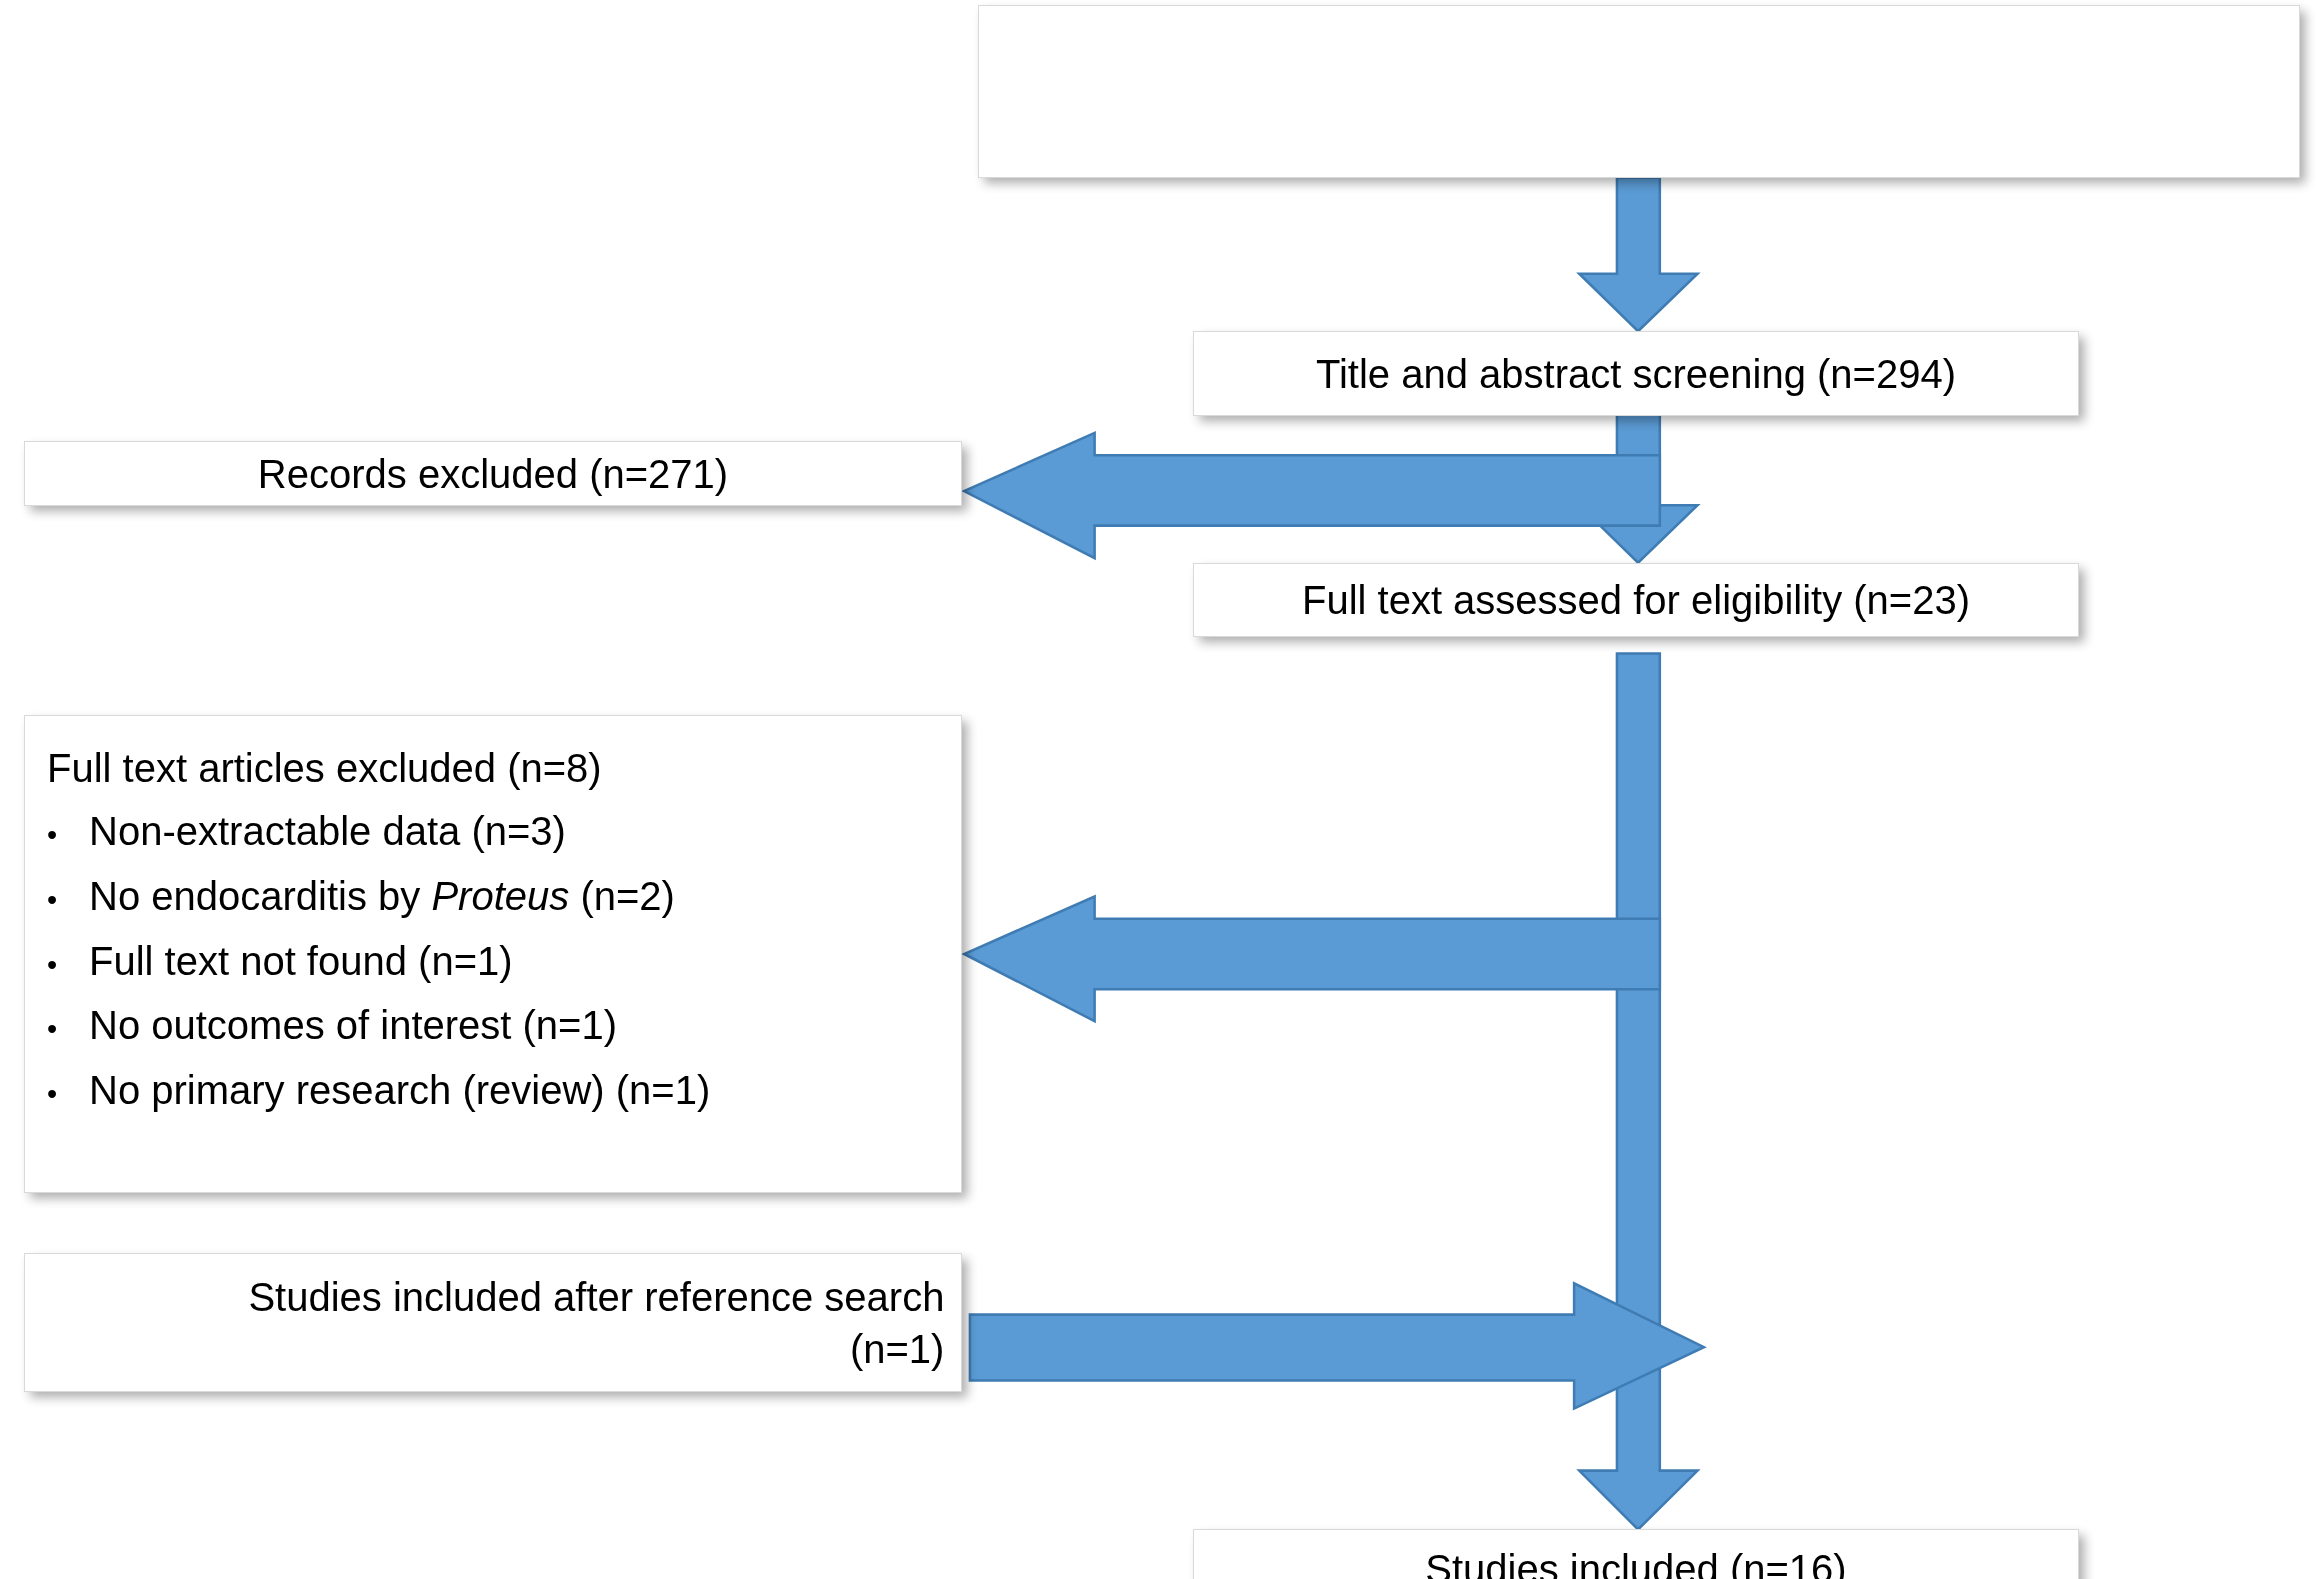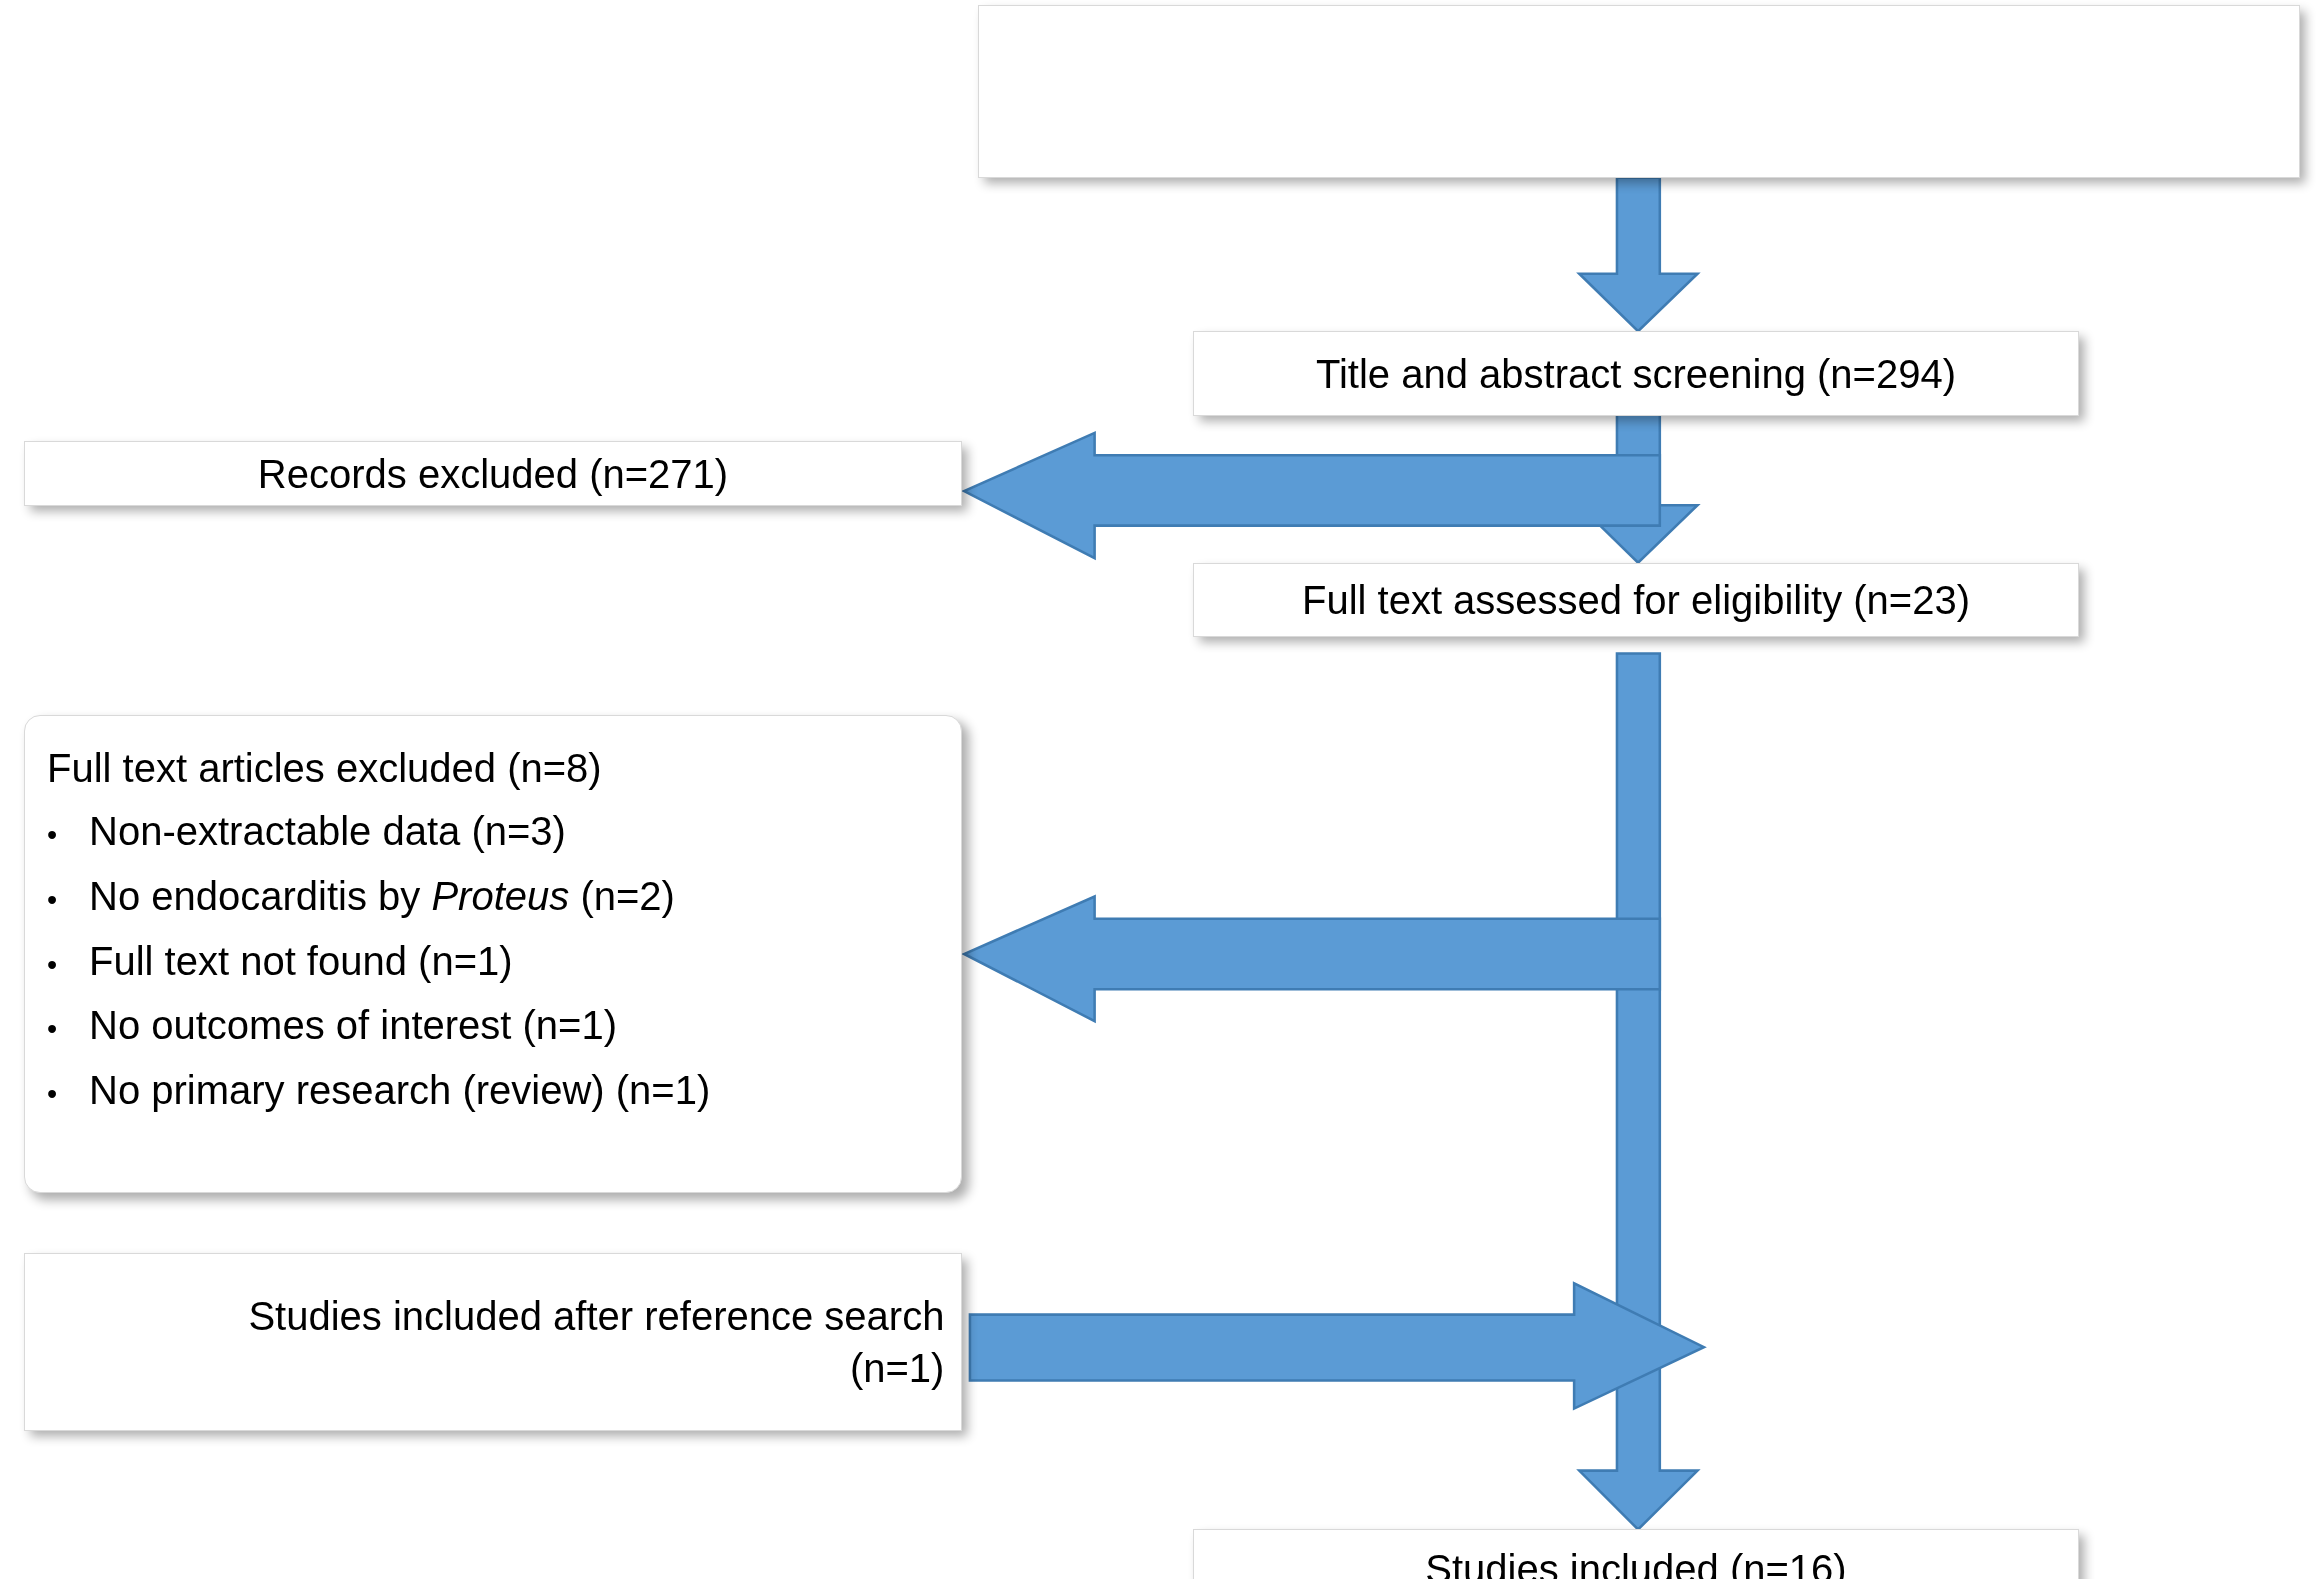--- a/index.html
+++ b/index.html
@@ -106,21 +106,21 @@
   </div>
 
   <div class="box center" style="left:24px; top:441px; width:938px; height:65px; padding:0 16.6px;">
     <span class="box-line">Records excluded (n=271)</span>
   </div>
 
   <div class="box center" style="left:1193px; top:563px; width:886px; height:74px; padding:0 16.6px;">
     <span class="box-line">Full text assessed for eligibility (n=23)</span>
   </div>
 
-  <div class="box left" style="left:24px; top:715px; width:938px; height:478px; padding:25.6px 16.6px 0 22px; justify-content:flex-start;border-radius:16px;">
+  <div class="box left" style="left:24px; top:715px; width:938px; height:478px; padding:25.6px 16.6px 0 22px; justify-content:flex-start;">
     <span class="excl-title">Full text articles excluded (n=8)</span>
     <ul class="bullets">
       <li>
         <span class="bul-dot">•</span>
         <span class="bul-text"><span>Non-extractable data (n=3)</span></span>
       </li>
       <li>
         <span class="bul-dot">•</span>
         <span class="bul-text"><span>No endocarditis by </span><span class="it">Proteus</span><span> (n=2)</span></span>
       </li>
@@ -132,21 +132,21 @@
         <span class="bul-dot">•</span>
         <span class="bul-text"><span>No outcomes of interest (n=1)</span></span>
       </li>
       <li>
         <span class="bul-dot">•</span>
         <span class="bul-text"><span>No primary research (review) (n=1)</span></span>
       </li>
     </ul>
   </div>
 
-  <div class="box right" style="left:24px; top:1253px; width:938px; height:178px; padding:0 16.6px;text-align:right;">
+  <div class="box right" style="left:24px; top:1253px; width:938px; height:139px; padding:0 16.6px;text-align:right;">
     <span class="box-line">Studies included after reference search</span>
     <span class="box-line">(n=1)</span>
   </div>
 
   <div class="box center" style="left:1193px; top:1529px; width:886px; height:80px; padding:0 16.6px;">
     <span class="box-line">Studies included (n=16)</span>
   </div>
 
 </div>
 

